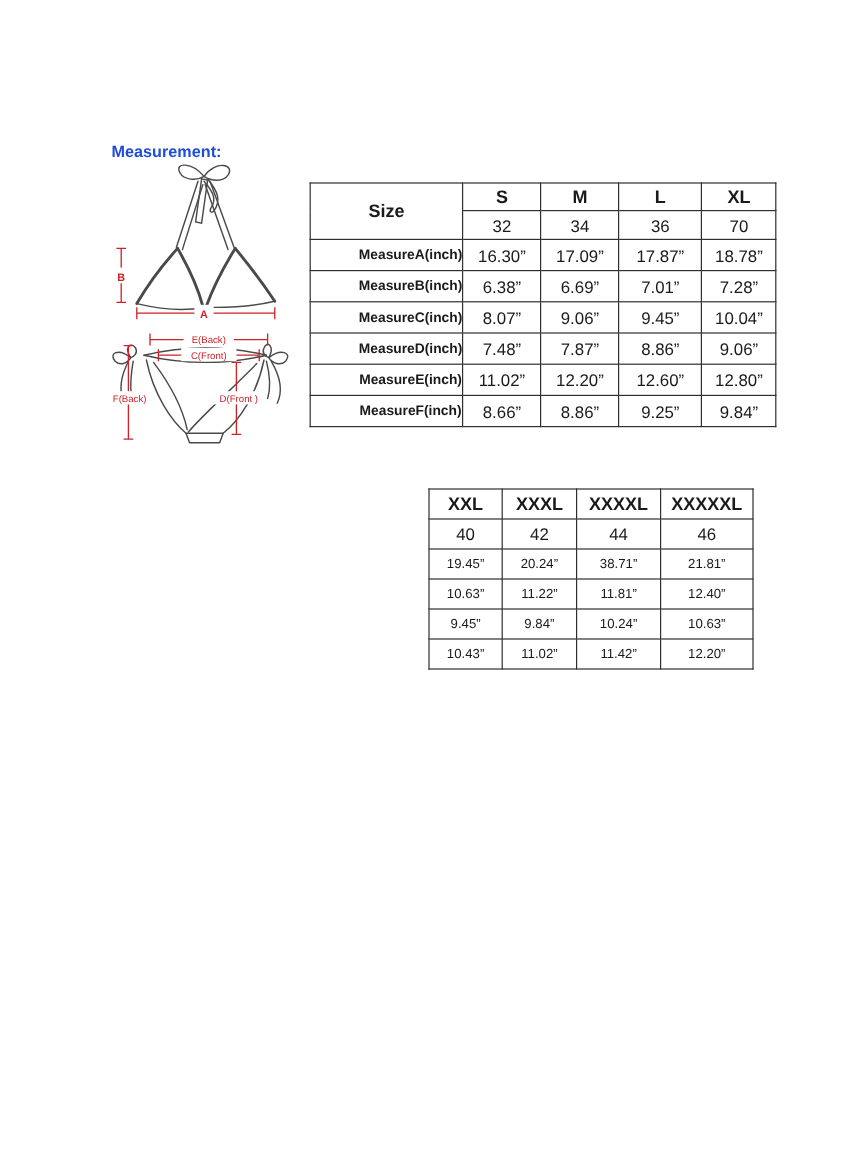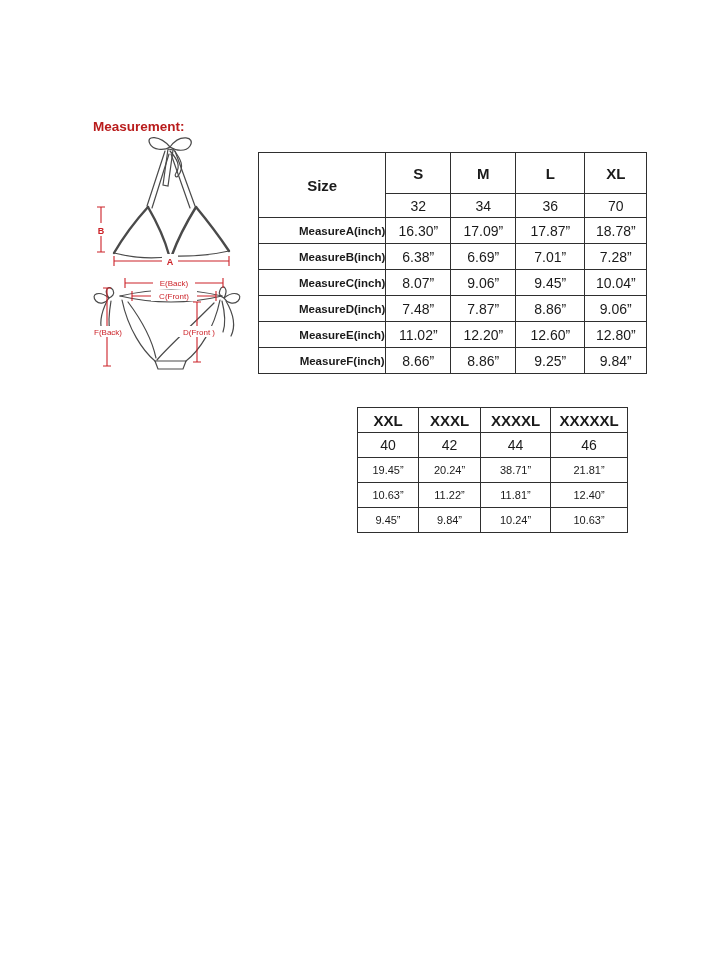--- a/index.html
+++ b/index.html
@@ -2,35 +2,35 @@
 <html><head>
 <meta charset="utf-8">
 <style>
   html,body{margin:0;padding:0;}
   body{
     width:720px;height:960px;background:#ffffff;position:relative;
     font-family:"Liberation Sans", sans-serif;color:#1a1a1a;overflow:hidden;
   }
   .abs{position:absolute;}
   #heading{
-    left:93px;top:119px;font-size:13.5px;font-weight:bold;color:#b91c1c;
+    left:93px;top:119px;font-size:13.5px;font-weight:bold;color:#1d4ed8;
   }
   table{border-collapse:collapse;table-layout:fixed;position:absolute;background:#fff;}
   th,td{
     border:1px solid #2f2f2f;text-align:center;vertical-align:middle;
     padding:0;overflow:hidden;white-space:nowrap;
   }
   
   #table1{left:258px;top:152px;}
   #table1 .corner{font-size:15px;font-weight:bold;}
   #table1 .size-letter{font-size:15px;font-weight:bold;}
   #table1 .size-number{font-size:14px;font-weight:normal;}
   #table1 .measure-label{font-size:11.5px;font-weight:bold;padding-left:40px;}
   #table1 .measure-value{font-size:14px;font-weight:normal;}
-  #table1 tr.hdr1{height:41px;}
+  #table1 tr.hdr1{height:23px;}
   #table1 tr.hdr2{height:24px;}
   #table1 tr.data{height:26px;}
   
   #table2{left:357px;top:407px;}
   #table2 .size-letter{font-size:15px;font-weight:bold;}
   #table2 .size-number{font-size:14px;font-weight:normal;}
   #table2 .measure-value{font-size:11px;font-weight:normal;}
   #table2 tr{height:25px;}
   
   #diagram{left:88px;top:133px;}
@@ -221,14 +221,20 @@
     <td class="measure-value">11.22”</td>
     <td class="measure-value">11.81”</td>
     <td class="measure-value">12.40”</td>
   </tr>
   <tr>
     <td class="measure-value">9.45”</td>
     <td class="measure-value">9.84”</td>
     <td class="measure-value">10.24”</td>
     <td class="measure-value">10.63”</td>
   </tr>
+  <tr>
+    <td class="measure-value">10.43”</td>
+    <td class="measure-value">11.02”</td>
+    <td class="measure-value">11.42”</td>
+    <td class="measure-value">12.20”</td>
+  </tr>
 </tbody>
   </table>
 
 </body></html>

